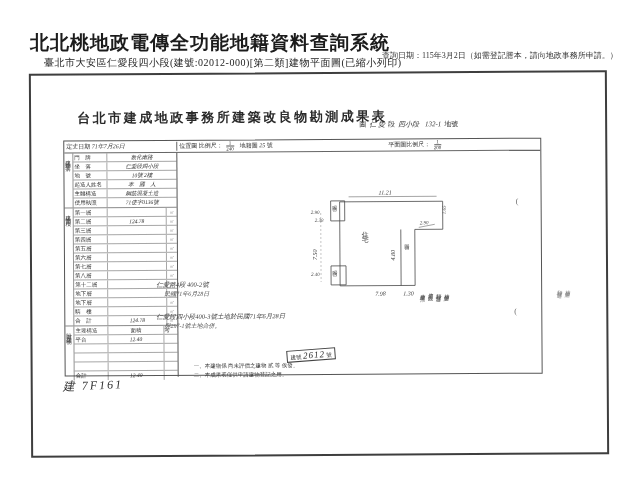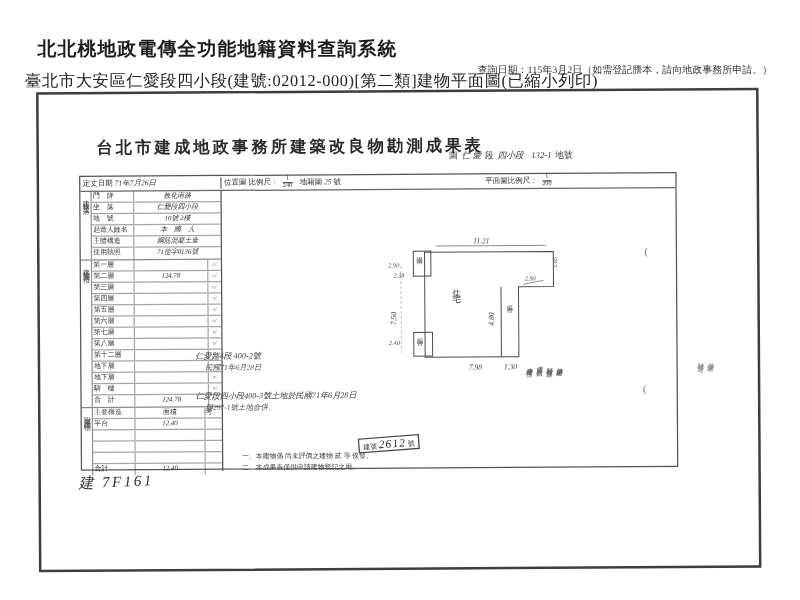--- a/index.html
+++ b/index.html
@@ -1,24 +1,24 @@
 <!DOCTYPE html>
 <html><head>
 <meta charset="utf-8">
 <style>
   html,body{margin:0;padding:0}
   body{width:640px;height:480px;background:#ffffff;position:relative;overflow:hidden;
        font-family:"Liberation Serif",serif;color:#222}
   [data-name]{box-sizing:border-box}
 
   
-  .sys-title{position:absolute;left:30px;top:30px;font-size:15px;font-weight:bold;
+  .sys-title{position:absolute;left:30px;top:30px;font-size:19px;font-weight:bold;
              letter-spacing:1px;color:#1c1c1c}
   .query-date{position:absolute;left:382px;top:50px;font-size:8px;color:#333;white-space:nowrap}
-  .sys-sub{position:absolute;left:20px;top:56px;font-size:13px;color:#222;letter-spacing:.5px}
+  .sys-sub{position:absolute;left:44px;top:56px;font-size:10px;color:#222;letter-spacing:.5px}
 
   
   .doc{position:absolute;left:30px;top:72px;width:578px;height:384px;background:#fff;
        border:2px solid #3e3e3e;transform:rotate(-0.35deg)}
   .form-title{position:absolute;left:46px;top:34px;font-size:13px;font-weight:bold;
               letter-spacing:2.5px;color:#2a2a2a}
   .loc-row{position:absolute;left:328px;top:46px;font-size:7px;color:#333;white-space:nowrap}
   .loc-row .hand{margin:0 3px}
 
   .hand{font-style:italic;color:#343434}

